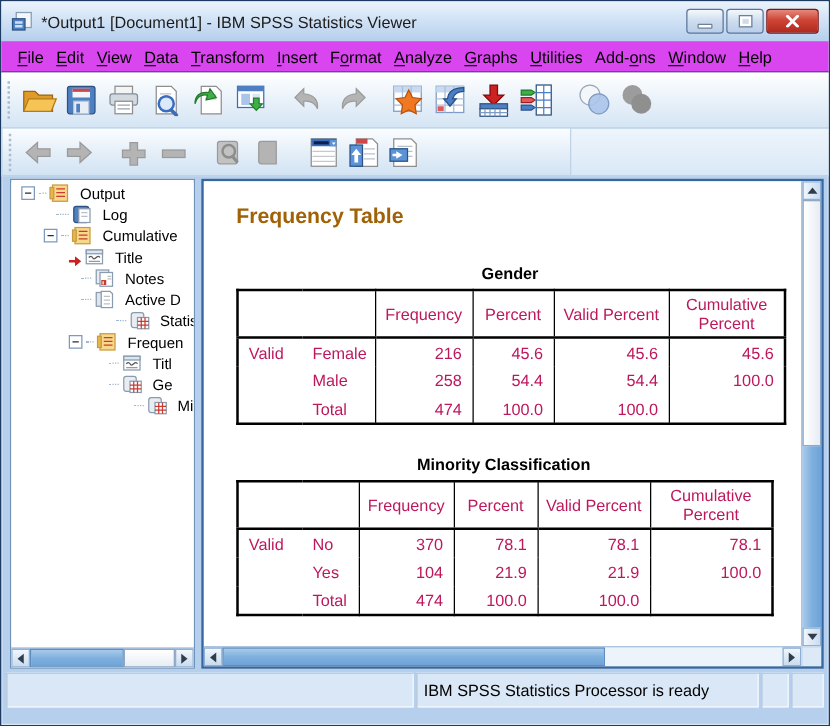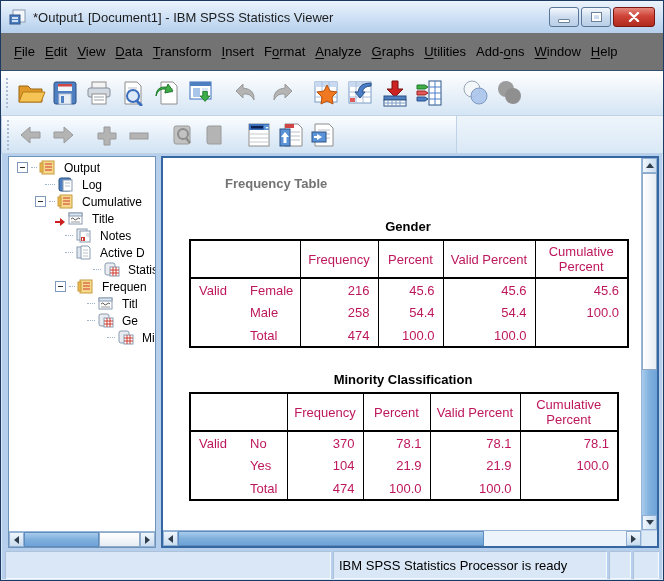--- a/index.html
+++ b/index.html
@@ -31,22 +31,22 @@
     width:42px;
     background:linear-gradient(#e4897d,#cf4437 45%,#b02a1e);
     border-color:#7c150f;
   }
   .glyph-min{width:12px;height:4px;background:#fff;border:1px solid #6d809a;border-radius:1px;margin-top:7px;}
   .glyph-restore{width:9px;height:8px;border:2px solid #fff;outline:1px solid #6d809a;background:transparent;}
   .glyph-close{width:12px;height:10px;}
 
   
   .menubar{
-    height:38px;display:flex;align-items:center;padding:0 8px;
-    background:#737373;border-bottom:1px solid #33506f;
+    height:25px;display:flex;align-items:center;padding:0 8px;
+    background:#d946ef;border-bottom:1px solid #33506f;
   }
   .mi{font-size:13px;color:#000;padding:3px 5px;white-space:nowrap;cursor:default;}
   .mi u{text-underline-offset:2px;}
 
   
   .toolbar1{
     height:45px;display:flex;align-items:center;
     background:linear-gradient(#ffffff,#e7f0f9 55%,#d5e5f4);
     border-bottom:1px solid #c0d2e6;
     padding:2px 2px;
@@ -105,21 +105,21 @@
   .tri.down{border-left:4px solid transparent;border-right:4px solid transparent;border-top:5px solid #2e3c4c;}
   .seg{height:100%;}
   .seg.fill-blue{background:linear-gradient(#a9cbec,#7fb0dd 50%,#6ea3d8);border:1px solid #5d8cbf;}
   .seg.thumb-white{background:linear-gradient(#ffffff,#e7edf4);border:1px solid #8fa8c6;}
   .seg.track-light{background:#edf3fa;}
   .vseg{width:100%;}
   .vseg.thumb-white{background:linear-gradient(90deg,#ffffff,#e7edf4);border:1px solid #8fa8c6;}
   .vseg.track-blue{background:linear-gradient(90deg,#a9cbec,#7fb0dd 50%,#6ea3d8);}
 
   
-  .doc-heading{font-size:13px;font-weight:bold;color:#737373;margin-bottom:28px;margin-left:36px;}
+  .doc-heading{font-size:17px;font-weight:bold;color:#a16207;margin-bottom:28px;}
   .pivot{margin-bottom:24px;}
   .ptitle{font-size:13px;font-weight:bold;text-align:center;margin-bottom:5px;color:#000;}
   table.spss{border-collapse:collapse;border:2px solid #000;table-layout:fixed;font-size:13px;color:#be185d;}
   table.spss th, table.spss td{font-weight:normal;padding:0 8px;overflow:hidden;white-space:normal;}
   table.spss tr.hrow th{border-left:1px solid #000;border-bottom:2px solid #000;text-align:center;padding:3px 4px;line-height:15px;height:36px;vertical-align:middle;}
   table.spss tr.hrow td{border-bottom:2px solid #000;}
   table.spss td.num{border-left:1px solid #000;text-align:right;height:23px;}
   table.spss td.stub1{text-align:left;height:23px;}
   table.spss td.stub2{text-align:left;height:23px;}
 

